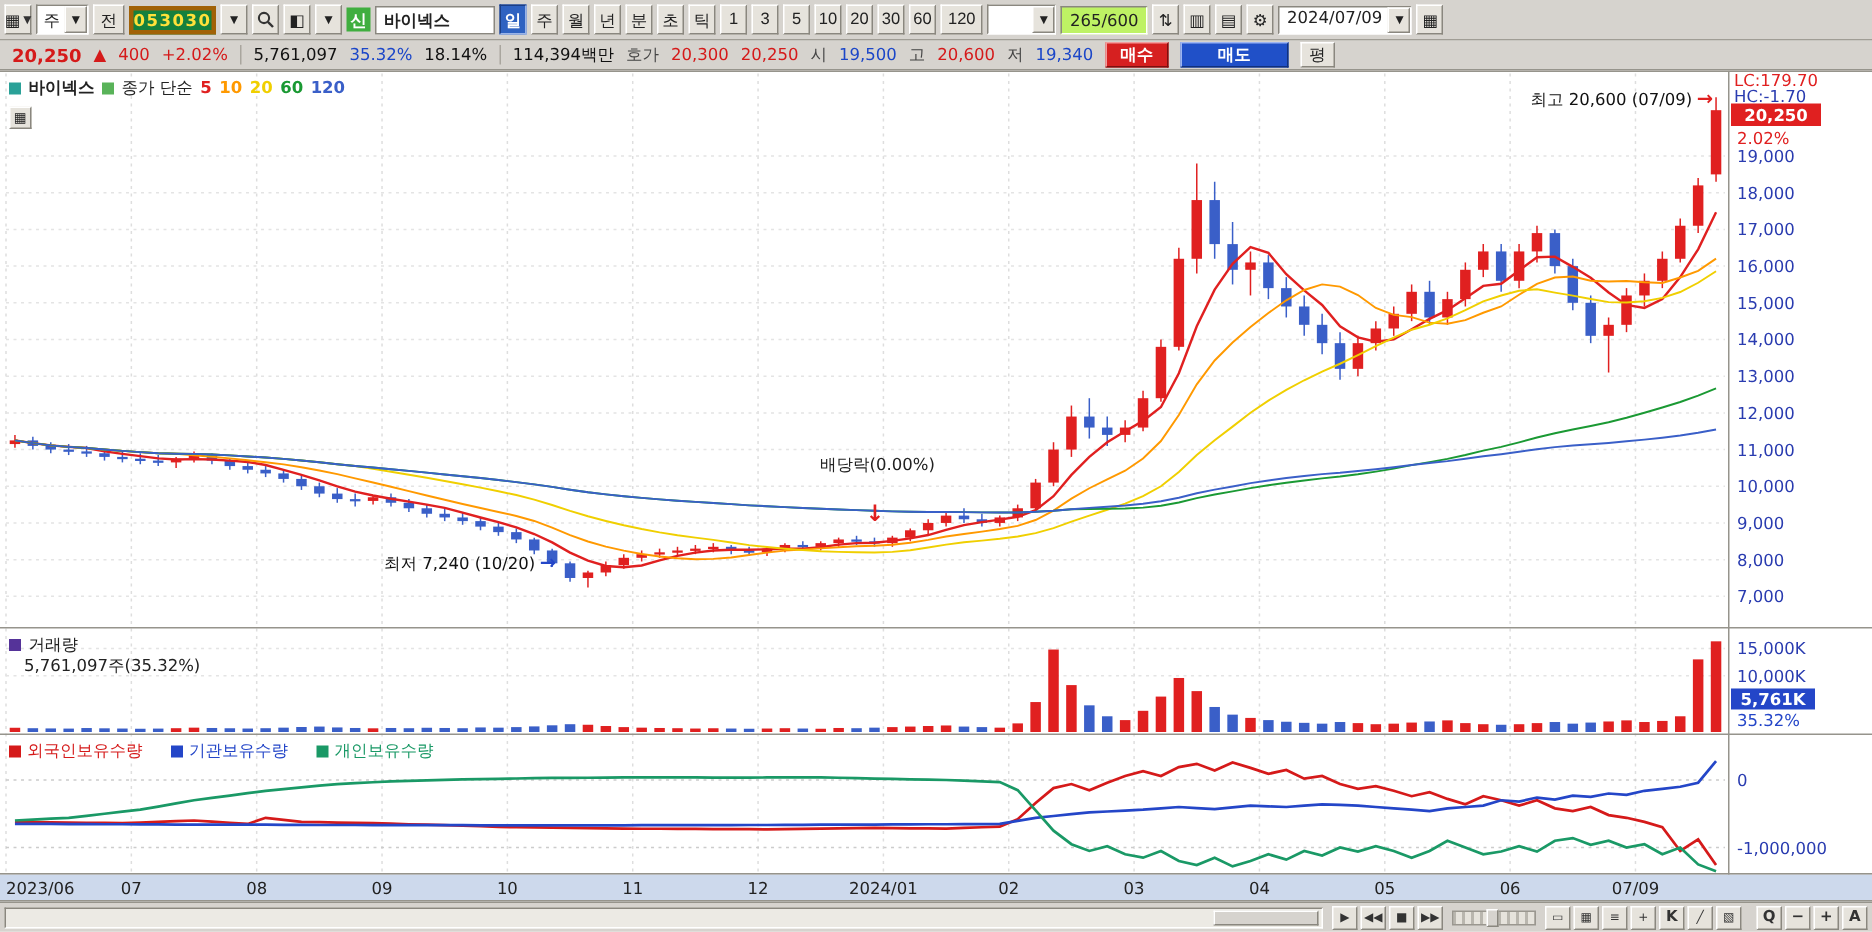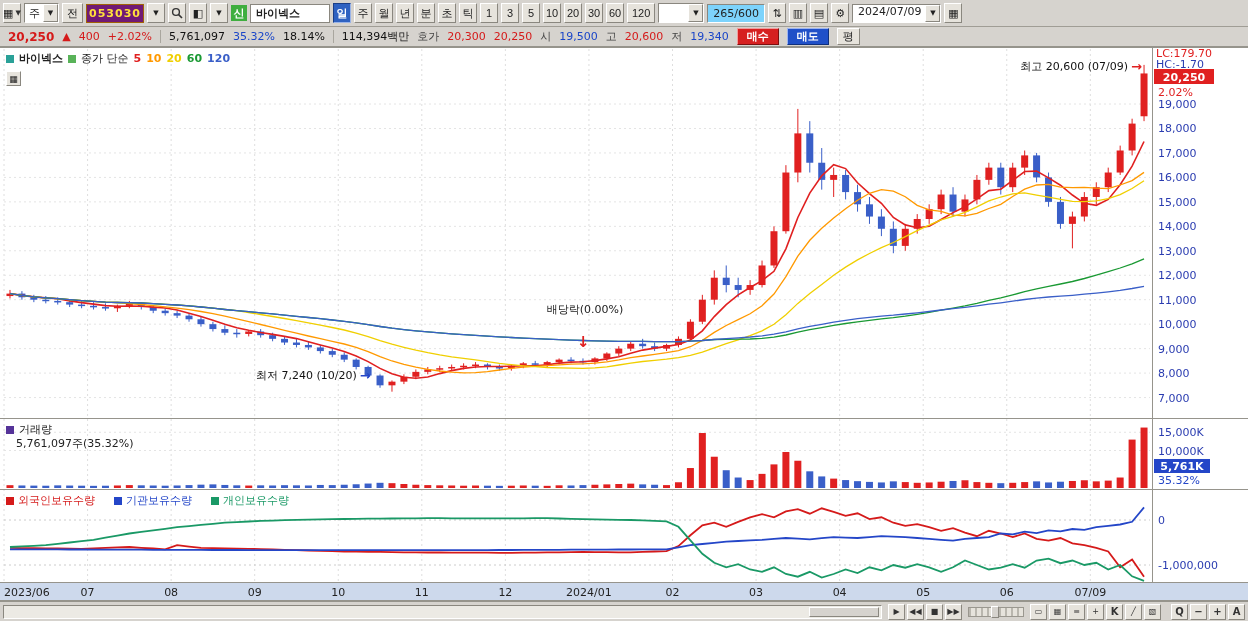--- a/index.html
+++ b/index.html
@@ -7,34 +7,34 @@
   body{position:relative;overflow:hidden;background:#d6d3ce;font-family:"DejaVu Sans","Liberation Sans",sans-serif;font-size:11px;color:#222}
   
   .toolbar{position:absolute;top:0;left:0;width:1248px;height:27px;background:#d6d3ce;border-bottom:1px solid #a09d95;display:flex;align-items:center;gap:3px;padding:0 3px;z-index:5}
   .btn{height:20px;min-width:20px;display:inline-flex;align-items:center;justify-content:center;padding:0 4px;background:#e6e3dc;border:1px solid;border-color:#ffffff #8a877f #8a877f #ffffff;cursor:pointer;font-size:11px;color:#222;white-space:nowrap}
   .btn.small{width:18px;min-width:18px;padding:0}
   .btn.active{background:#2f62c1;color:#fff;font-weight:bold;border-color:#1c3f86 #9ab4e8 #9ab4e8 #1c3f86}
   .tiny-caret{font-size:7px;margin-left:2px;color:#333}
   .combo{height:20px;display:inline-flex;align-items:center;background:#fff;border:1px solid;border-color:#8a877f #ffffff #ffffff #8a877f;padding-left:4px}
   .combo .caret-box{width:15px;height:18px;margin-left:3px;display:flex;align-items:center;justify-content:center;background:#e6e3dc;border:1px solid;border-color:#ffffff #8a877f #8a877f #ffffff;font-size:7px}
   .combo.empty{width:46px}
-  .code-input{width:58px;height:19px;background:#701a75;color:#ffe13a;font-weight:bold;letter-spacing:1px;border:1px solid #a16207;display:flex;align-items:center;justify-content:center}
+  .code-input{width:58px;height:19px;background:#15803d;color:#ffe13a;font-weight:bold;letter-spacing:1px;border:3px solid #a16207;display:flex;align-items:center;justify-content:center}
   .badge-new{width:16px;height:16px;background:#3fae3f;color:#fff;font-weight:bold;display:flex;align-items:center;justify-content:center;font-size:11px}
   .name-box{min-width:80px;height:19px;background:#fff;border:1px solid #8a877f;display:flex;align-items:center;padding:0 5px;font-weight:bold}
-  .count-box{height:19px;display:flex;align-items:center;padding:0 5px;background:#7dd3fc;border:1px solid;border-color:#8a877f #ffffff #ffffff #8a877f}
+  .count-box{height:19px;display:flex;align-items:center;padding:0 5px;background:#bef264;border:1px solid;border-color:#8a877f #ffffff #ffffff #8a877f}
   .date-box{height:19px;display:flex;align-items:flex-start;background:#fff;border:1px solid;border-color:#8a877f #ffffff #ffffff #8a877f;padding-left:5px}
   .date-box .caret-box{width:15px;height:17px;margin-left:4px;display:flex;align-items:center;justify-content:center;background:#e6e3dc;border:1px solid;border-color:#ffffff #8a877f #8a877f #ffffff;font-size:7px}
   .mag-svg{display:block}
   
   .quotebar{position:absolute;top:27px;left:0;width:1248px;height:20px;background:#d6d3ce;border-bottom:1px solid #96948c;display:flex;align-items:center;gap:8px;padding:0 8px;z-index:5}
   .q-price{font-size:12px;font-weight:bold}
   .red{color:#d51a1a}.blue{color:#1b46c8}.dark{color:#111}.lbl{color:#444}
   .sep{width:1px;height:13px;background:#a9a69e}
   .buy-btn{height:17px;padding:0 9px;background:#d62020;color:#fff;font-weight:bold;border:1px solid;border-color:#f29c9c #7c0f0f #7c0f0f #f29c9c;cursor:pointer;font-size:11px}
-  .sell-btn{height:17px;padding:0 9px;background:#2050c8;color:#fff;font-weight:bold;border:1px solid;border-color:#9cb4f2 #10307c #10307c #9cb4f2;cursor:pointer;font-size:11px}
+  .sell-btn{height:17px;padding:0 24px;background:#2050c8;color:#fff;font-weight:bold;border:1px solid;border-color:#9cb4f2 #10307c #10307c #9cb4f2;cursor:pointer;font-size:11px}
   .btn.small2{height:17px;padding:0 5px}
   
   #chart-svg{position:absolute;top:47px;left:0;z-index:1}
   #chart-svg text{font-family:"DejaVu Sans","Liberation Sans",sans-serif}
   .chart-region{position:absolute;top:47px;left:0;width:1248px;height:554px;z-index:2;pointer-events:none}
   .ov{position:absolute;white-space:nowrap}
   .sq{width:8px;height:8px;display:inline-block}
   .sq-teal{background:#2aa198}.sq-green{background:#59b359}.sq-vol{background:#553399}
   .legend-row{display:flex;align-items:center;gap:5px}
   .ma-num{font-weight:bold}

